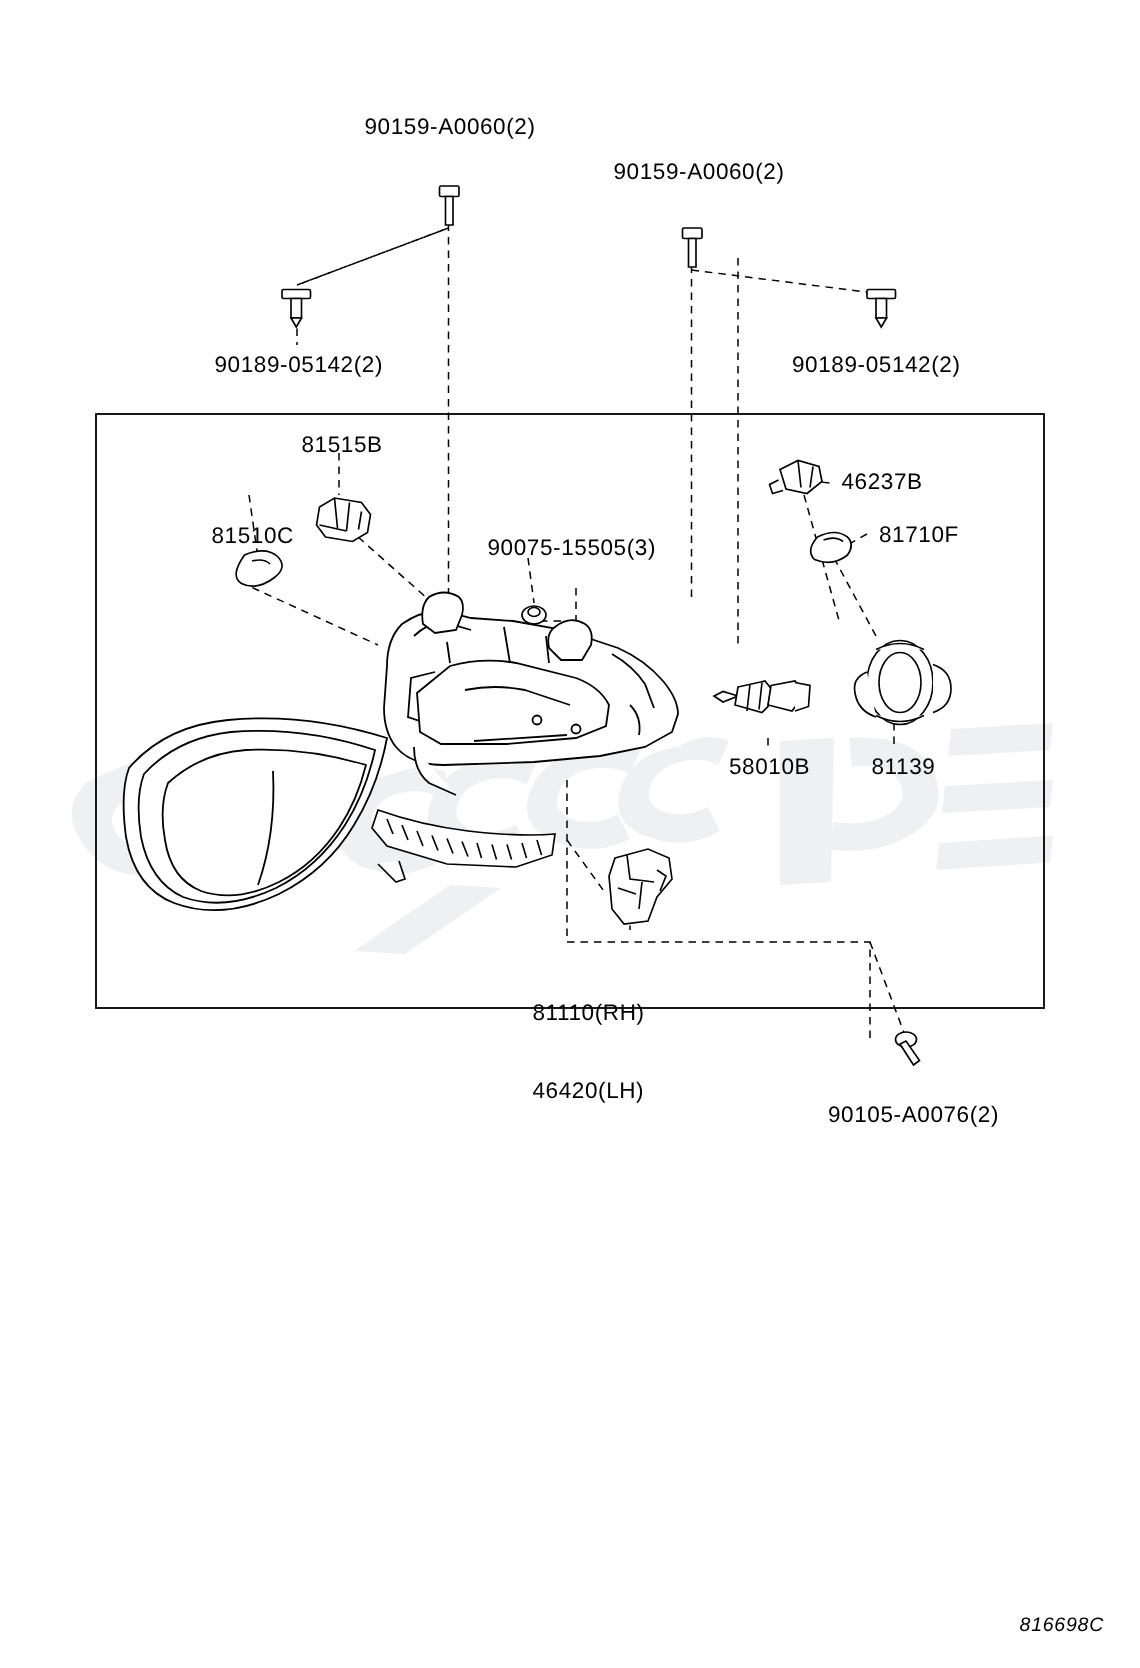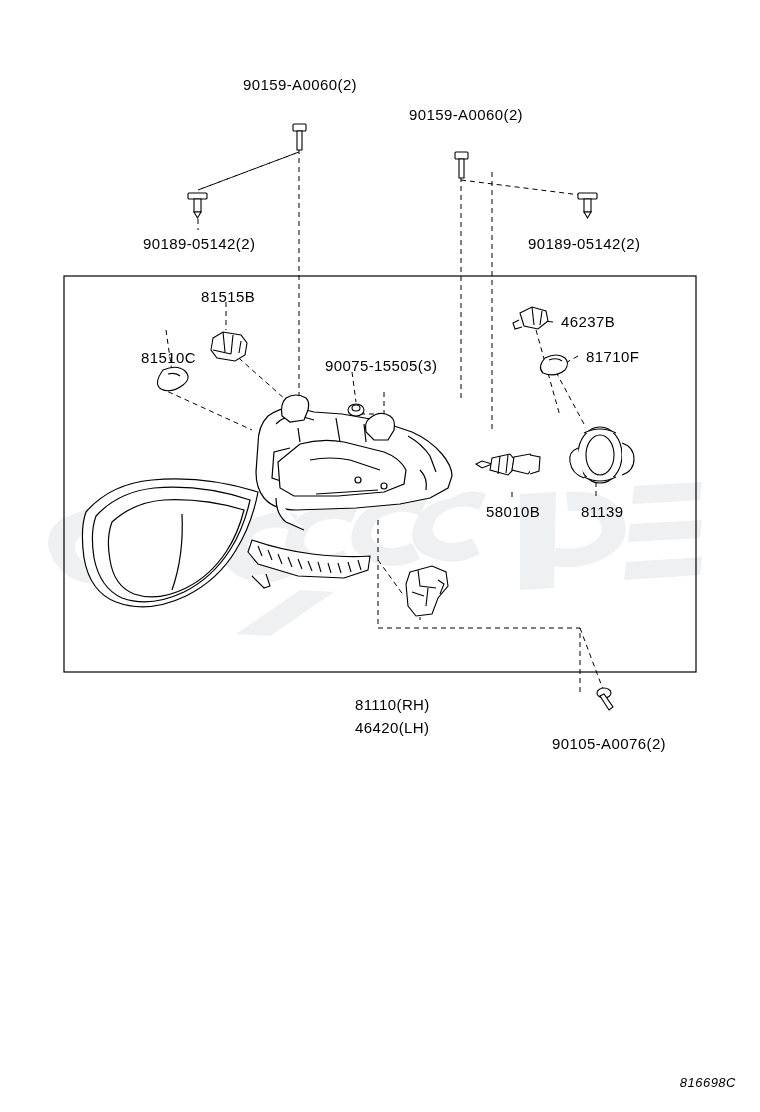--- a/index.html
+++ b/index.html
@@ -249,19 +249,19 @@
   <div class="lbl" style="left:409px; top:106px;">90159-A0060(2)</div>
   <div class="lbl" style="left:143px; top:235px;">90189-05142(2)</div>
   <div class="lbl" style="left:528px; top:235px;">90189-05142(2)</div>
   <div class="lbl" style="left:201px; top:288px;">81515B</div>
   <div class="lbl" style="left:141px; top:317px;margin-top:32px;">81510C</div>
   <div class="lbl" style="left:561px; top:313px;">46237B</div>
   <div class="lbl" style="left:586px; top:348px;text-align:center;">81710F</div>
   <div class="lbl" style="left:306px; top:357px;margin-left:19px;">90075-15505(3)</div>
   <div class="lbl" style="left:486px; top:503px;">58010B</div>
   <div class="lbl" style="left:581px; top:503px;">81139</div>
-  <div class="lbl" style="left:355px; top:696px;">81110(RH)</div>
+  <div class="lbl" style="left:355px; top:667px;">81110(RH)</div>
   <div class="lbl" style="left:355px; top:719px;">46420(LH)</div>
   <div class="lbl" style="left:552px; top:735px;">90105-A0076(2)</div>
 
   <div class="footer-code">816698C</div>
 
 </div>
 
 </body></html>

